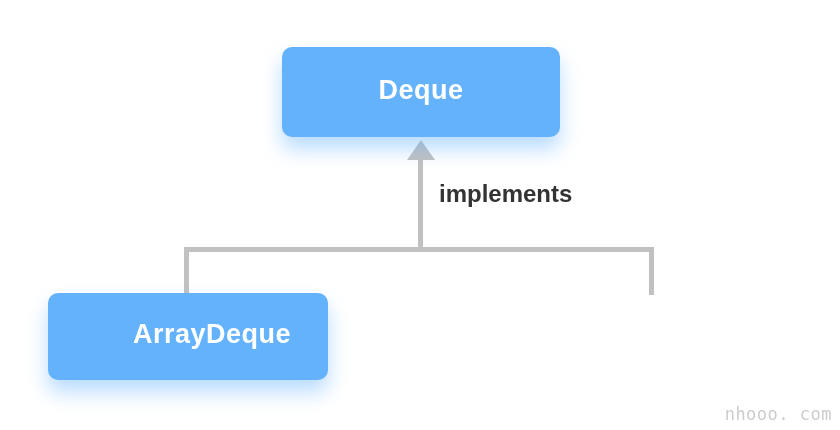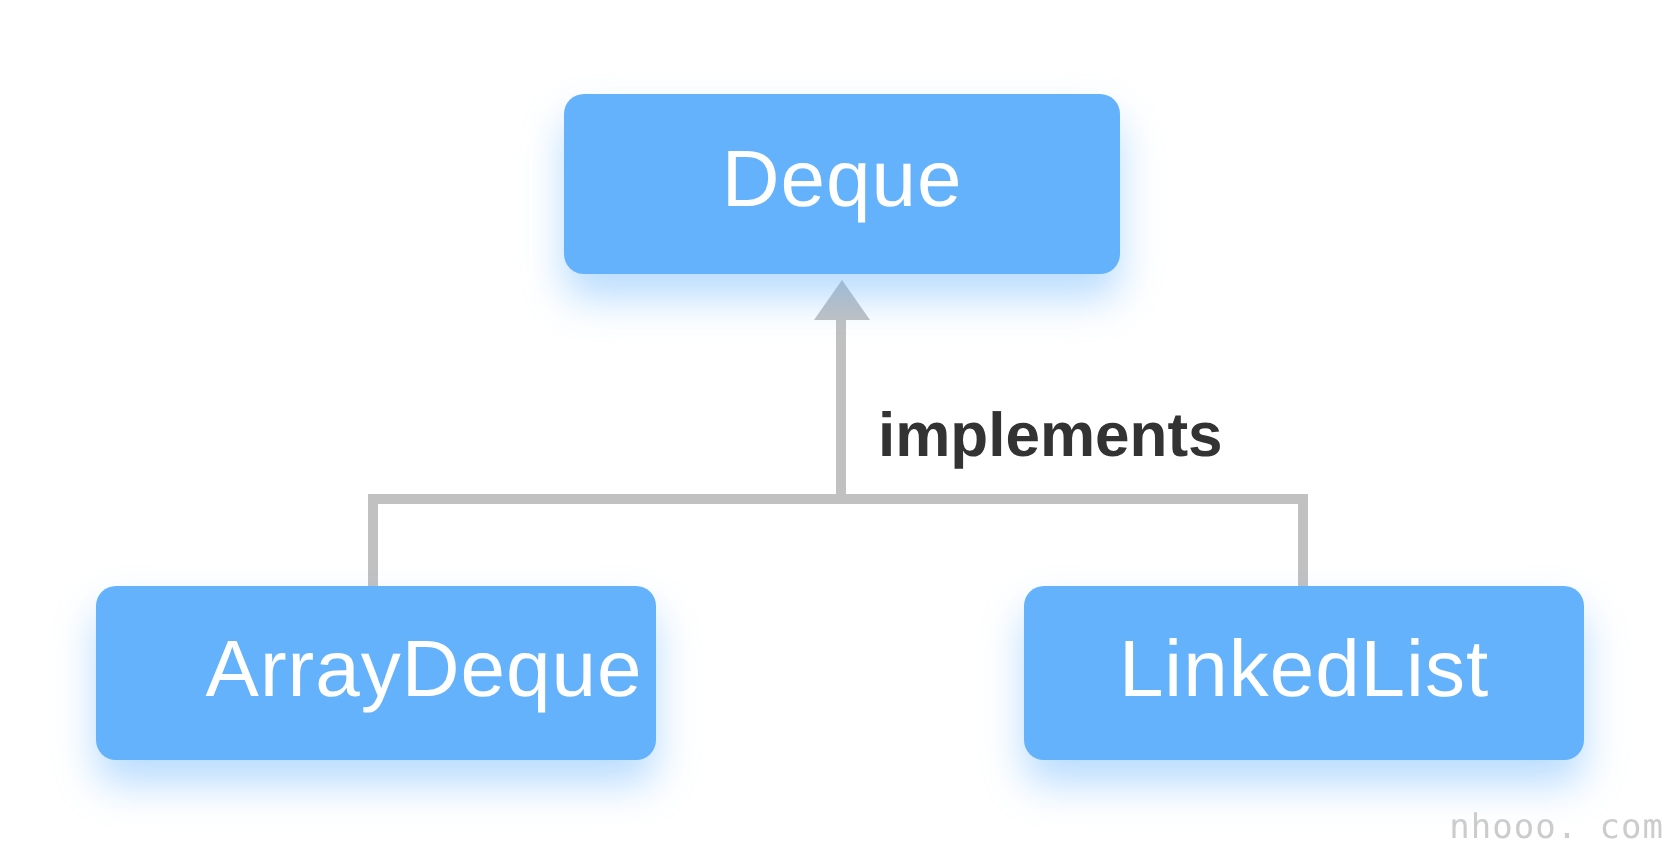--- a/index.html
+++ b/index.html
@@ -19,22 +19,22 @@
     position: absolute;
     background: #64b2fc;
     border-radius: 10px;
     display: flex;
     align-items: center;
     justify-content: center;
     box-shadow: 0 12px 20px rgba(100, 178, 252, 0.45);
   }
   .node .node-label {
     color: #ffffff;
-    font-weight: normal;
-    font-size: 40px;
+    font-weight: bold;
+    font-size: 27px;
     letter-spacing: 0.5px;
     line-height: 1;
     padding-bottom: 4px;
   }
   .node-parent  { left: 282px; top: 47px;  width: 278px; height: 90px; }
   .node-child-1 { left: 48px;  top: 293px; width: 280px; height: 87px; padding-left: 48px; }
   .node-child-2 { left: 512px; top: 293px; width: 280px; height: 87px; }
 
   
   .line {
@@ -57,23 +57,22 @@
     border-bottom: 20px solid #c1c1c1;
   }
 
   
   .relation-label {
     position: absolute;
     left: 439px;
     top: 182px;
     color: #333333;
     font-weight: bold;
-    font-size: 31px;
+    font-size: 24px;
     line-height: 1;
-    margin-top: 20px;
   }
 
   
   .watermark {
     position: absolute;
     right: 8px;
     top: 404px;
     color: #cccccc;
     font-family: "DejaVu Sans Mono", monospace;
     font-size: 17px;
@@ -94,19 +93,16 @@
   <div class="relation-label">implements</div>
 
   <div class="node node-parent">
     <span class="node-label">Deque</span>
   </div>
 
   <div class="node node-child-1">
     <span class="node-label">ArrayDeque</span>
   </div>
 
-  <div class="node node-child-2">
-    <span class="node-label">LinkedList</span>
-  </div>
 
   <div class="watermark">nhooo. com</div>
 
 </div>
 
 </body></html>

